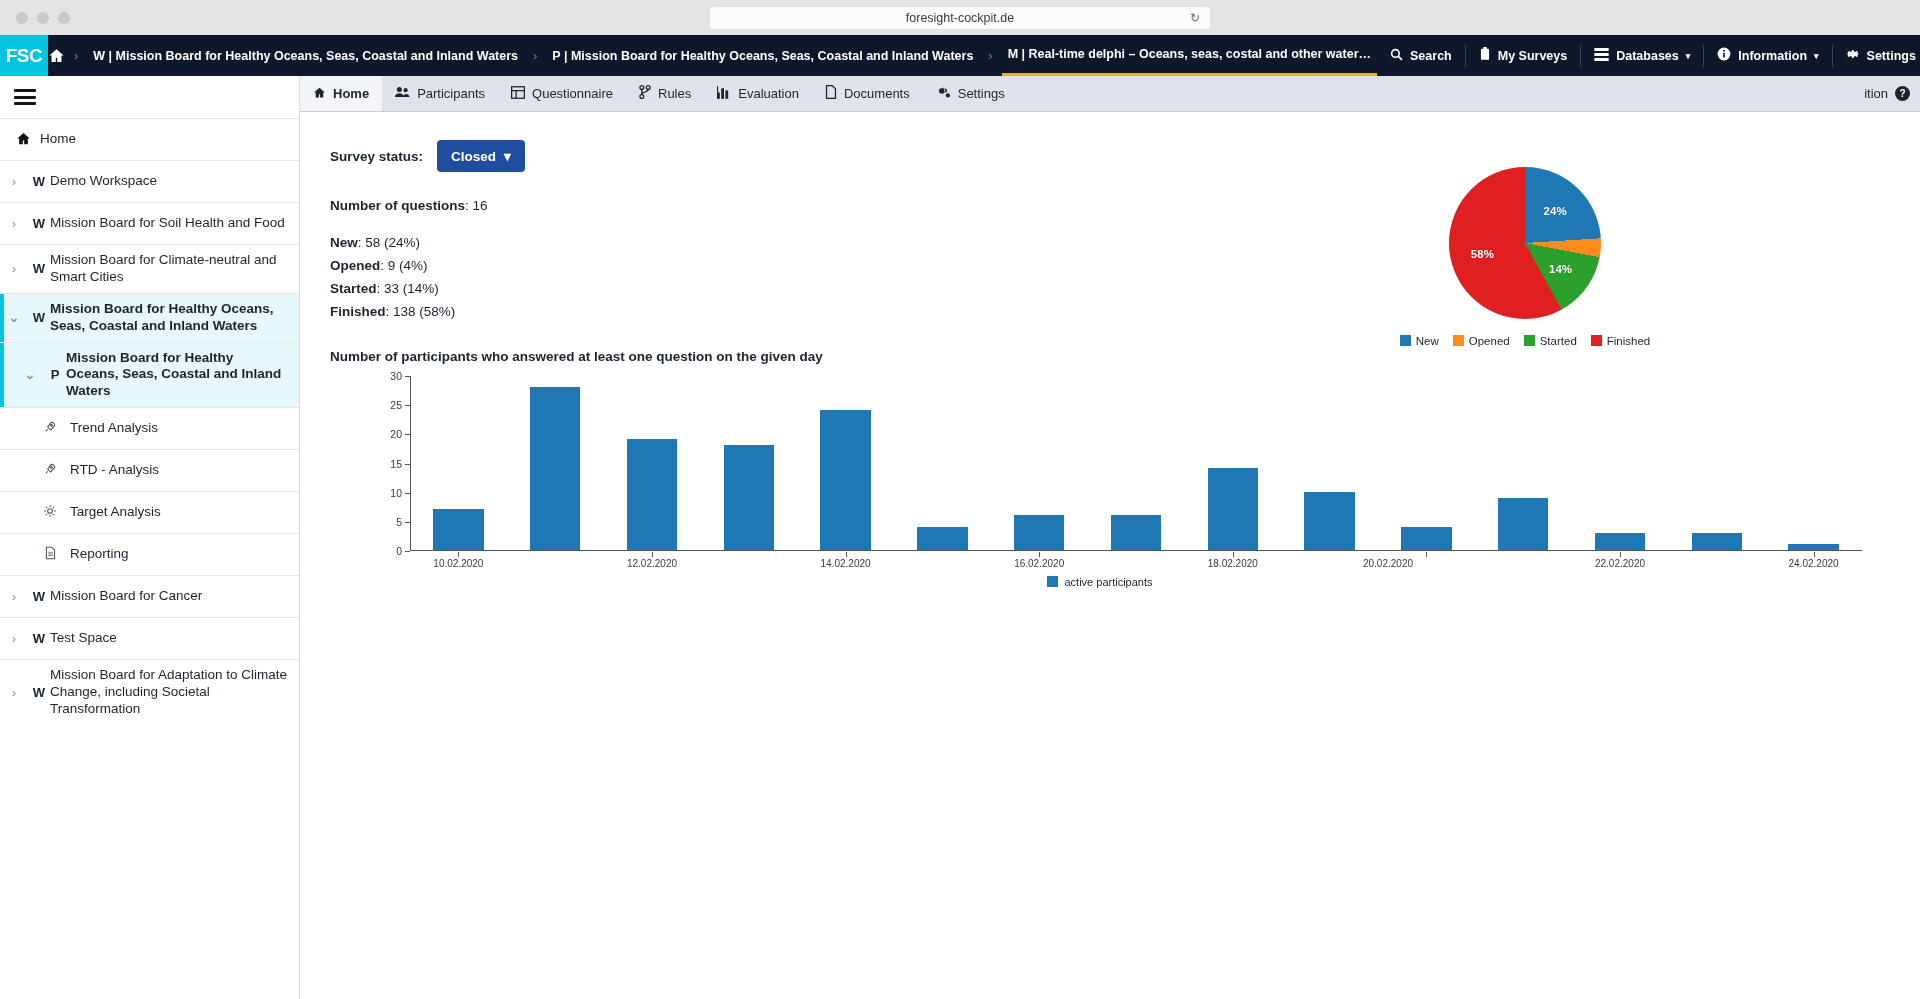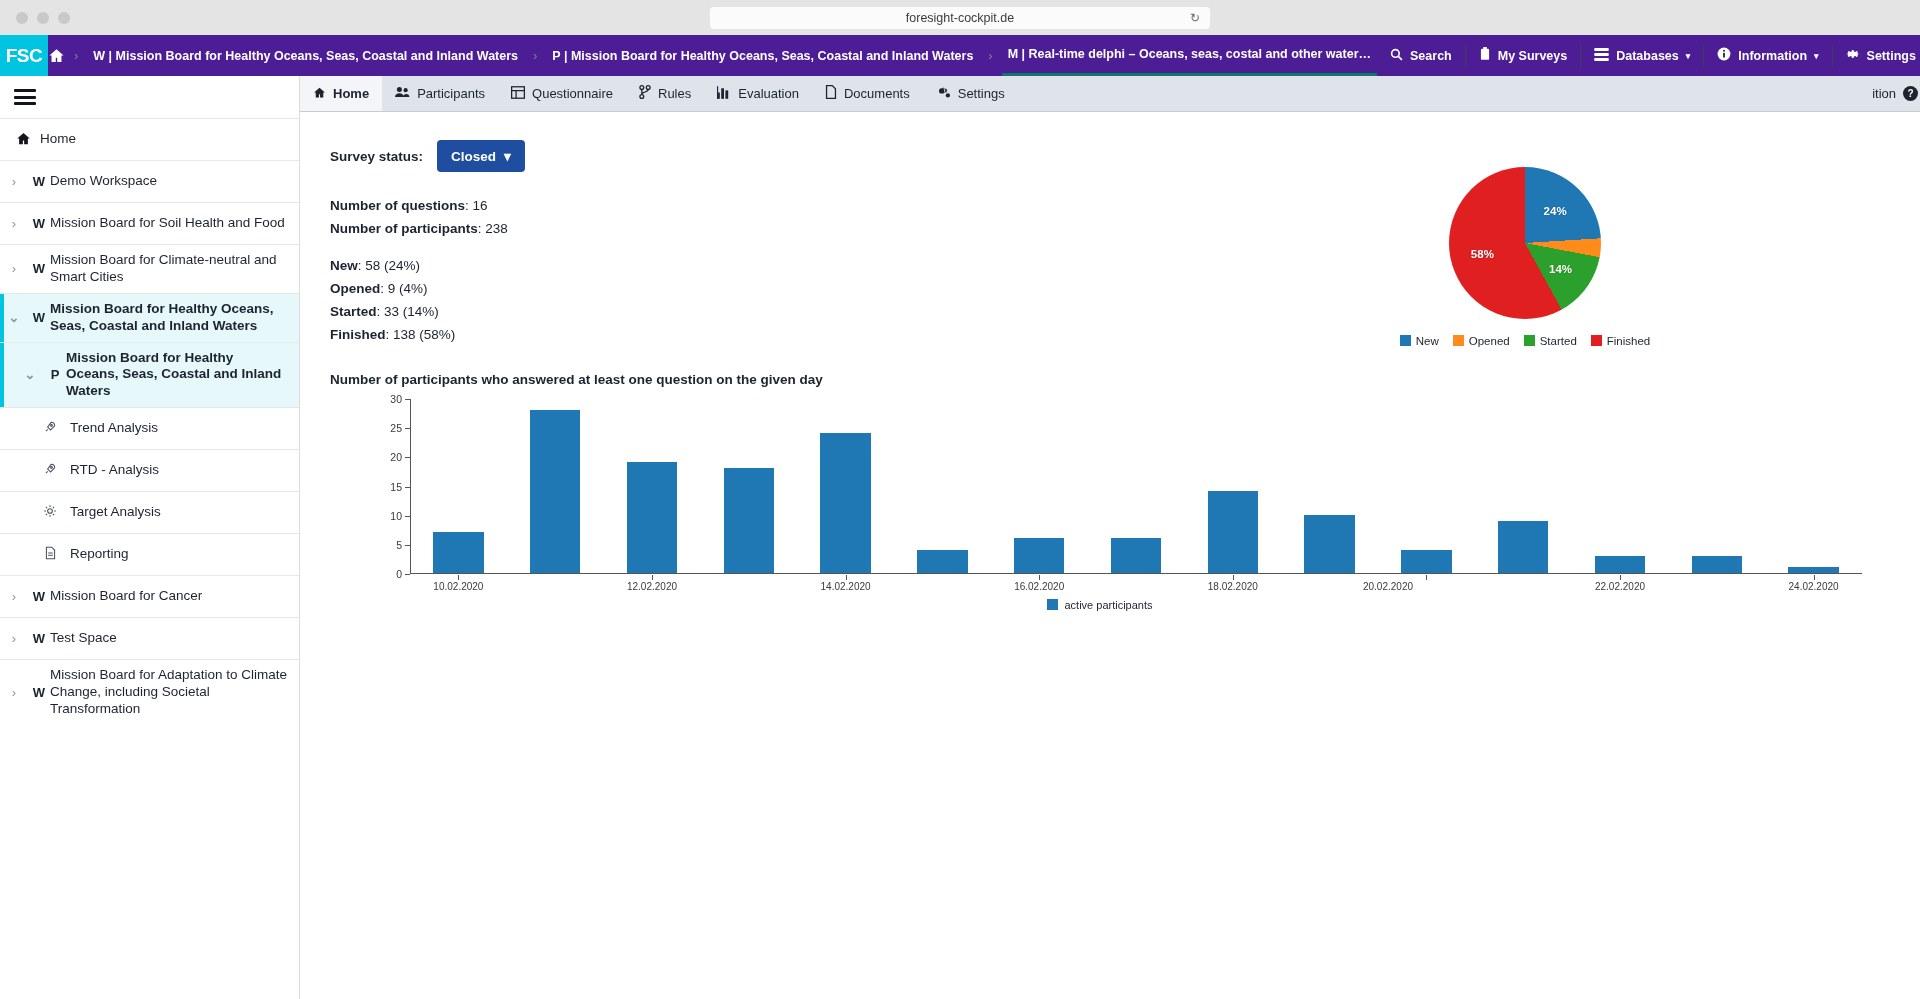--- a/index.html
+++ b/index.html
@@ -24,38 +24,38 @@
     font-size: 12.5px; color: #3c3c3c; position: absolute;
   }
   .url-text { text-align:center; }
   .reload-icon {
     position: absolute; right: 10px; top: 50%; transform: translateY(-50%);
     font-size: 12px; color: #6a6a6a;
   }
 
   
   .topnav {
-    height: 41px; background: #4c1d95; display: flex; align-items: center;
+    height: 41px; background: #0f172a; display: flex; align-items: center;
     color: #fff; font-size: 12.5px; font-weight: bold; position: relative;
   }
   .logo {
     width: 48px; height: 41px; background: #00c4e0; color: #fff;
     display: flex; align-items: center; justify-content: center;
     font-size: 19px; font-weight: bold; letter-spacing: -0.5px; flex: 0 0 auto;
   }
   .home-btn {
     width: 42px; height: 41px; display:flex; align-items:center; justify-content:center;
     font-size: 16px;
   }
   .crumb-sep { color: #7d8795; font-size: 13px; padding: 0 9px; font-weight: normal; }
   .crumb {
     height: 41px; display: flex; align-items: center; padding: 0 6px;
     white-space: nowrap; font-size: 12.5px;
   }
-  .crumb.active { border-bottom: 3px solid #0f766e; }
+  .crumb.active { border-bottom: 3px solid #eab308; }
   .nav-right { margin-left: auto; display: flex; align-items: center; height: 41px; }
   .nav-item {
     display: flex; align-items: center; gap: 7px; padding: 0 13px; height: 22px;
     border-left: 1px solid #39424f; white-space: nowrap; font-size: 12.5px;
   }
   .nav-item:first-child { border-left: none; }
   .nav-item .caret { font-size: 9px; }
 
   
   .layout { display: flex; height: 923px; }
@@ -92,21 +92,21 @@
     border-bottom: 1px solid #c6ccd6; position: relative;
   }
   .tab {
     display: flex; align-items: center; gap: 7px; padding: 0 13px;
     font-size: 13px; color: #1c2430; white-space: nowrap;
   }
   .tab.active { background: #f3f5f8; font-weight: bold; }
   .tab .ic { font-size: 12px; }
   .tabstrip-right {
     margin-left: auto; display: flex; align-items: center; gap: 7px;
-    padding-right: 2px; font-size: 13px; color: #1c2430;
+    padding-right: 10px; font-size: 13px; color: #1c2430;
   }
   .help-circle {
     width: 15px; height: 15px; border-radius: 50%; background: #1c2430; color: #fff;
     display: flex; align-items: center; justify-content: center; font-size: 10px; font-weight: bold;
   }
 
   .content { flex: 1; padding: 28px 0 0 0; position: relative; }
 
   .status-row { display: flex; align-items: center; gap: 14px; padding-left: 30px; }
   .status-label { font-size: 13.5px; font-weight: bold; color: #1c2430; }
@@ -427,23 +427,20 @@
         <span class="status-label">Survey status:</span>
         <button class="status-btn">
           <span>Closed</span>
           <span>▾</span>
         </button>
       </div>
 
       <div class="stats">
         <div class="line">
           <b>Number of questions</b><span>: </span><span>16</span>
-        </div>
-        <div class="line">
-          <b>Number of participants</b><span>: </span><span>238</span>
         </div>
         <div class="gap"></div>
         <div class="line">
           <b>New</b><span>: </span><span>58 (24%)</span>
         </div>
         <div class="line">
           <b>Opened</b><span>: </span><span>9 (4%)</span>
         </div>
         <div class="line">
           <b>Started</b><span>: </span><span>33 (14%)</span>

